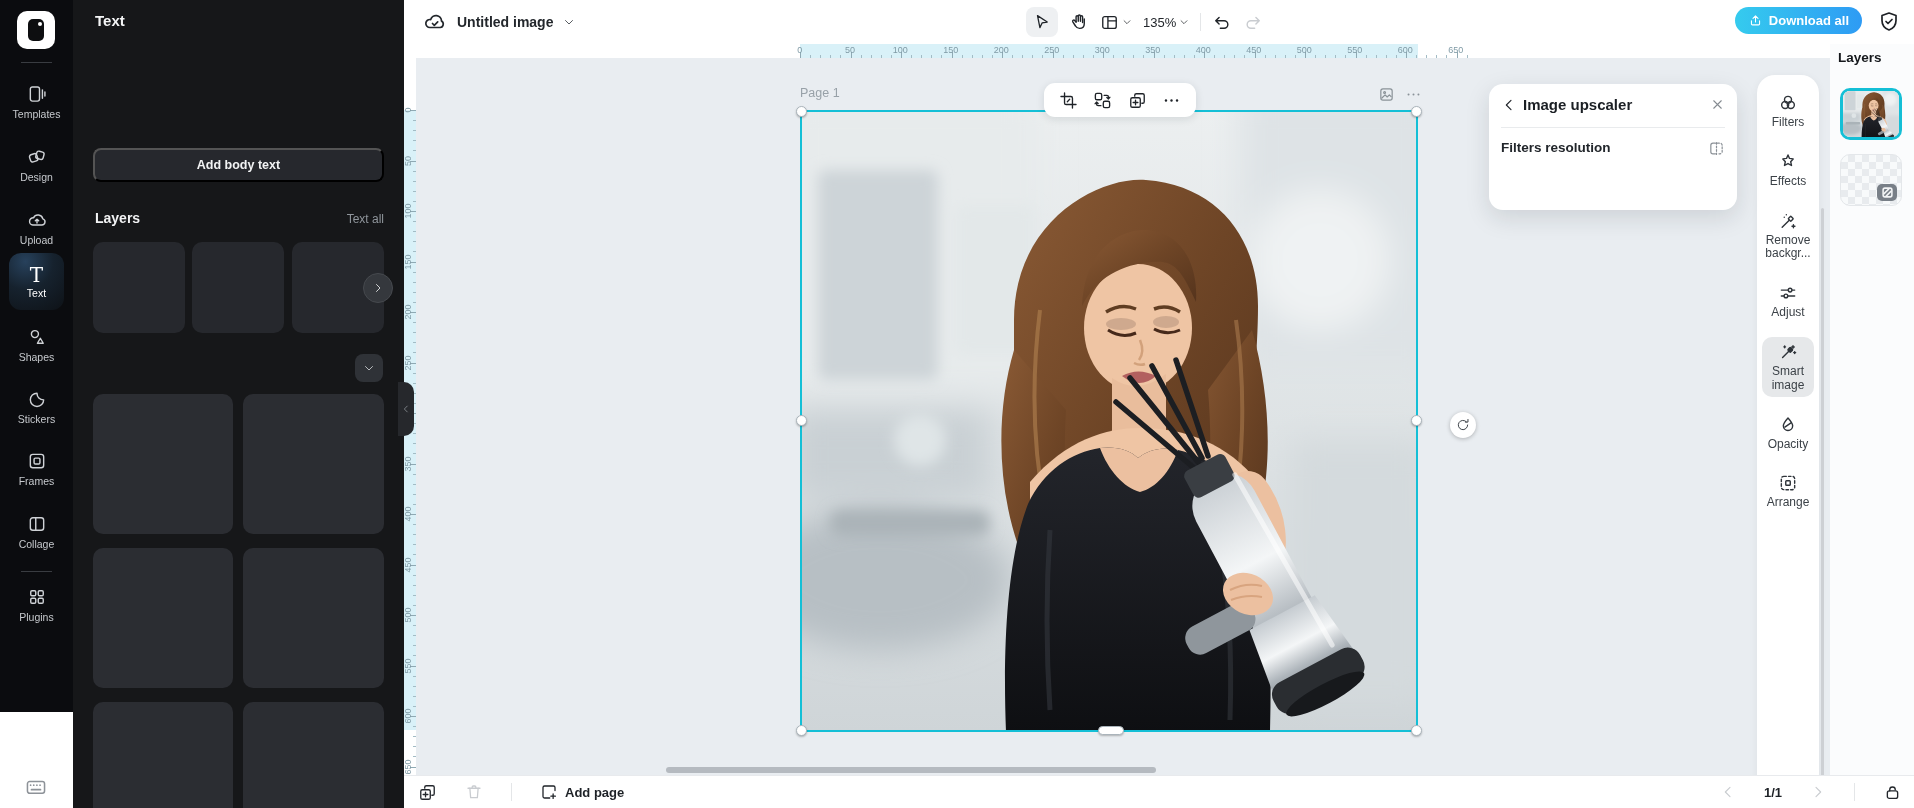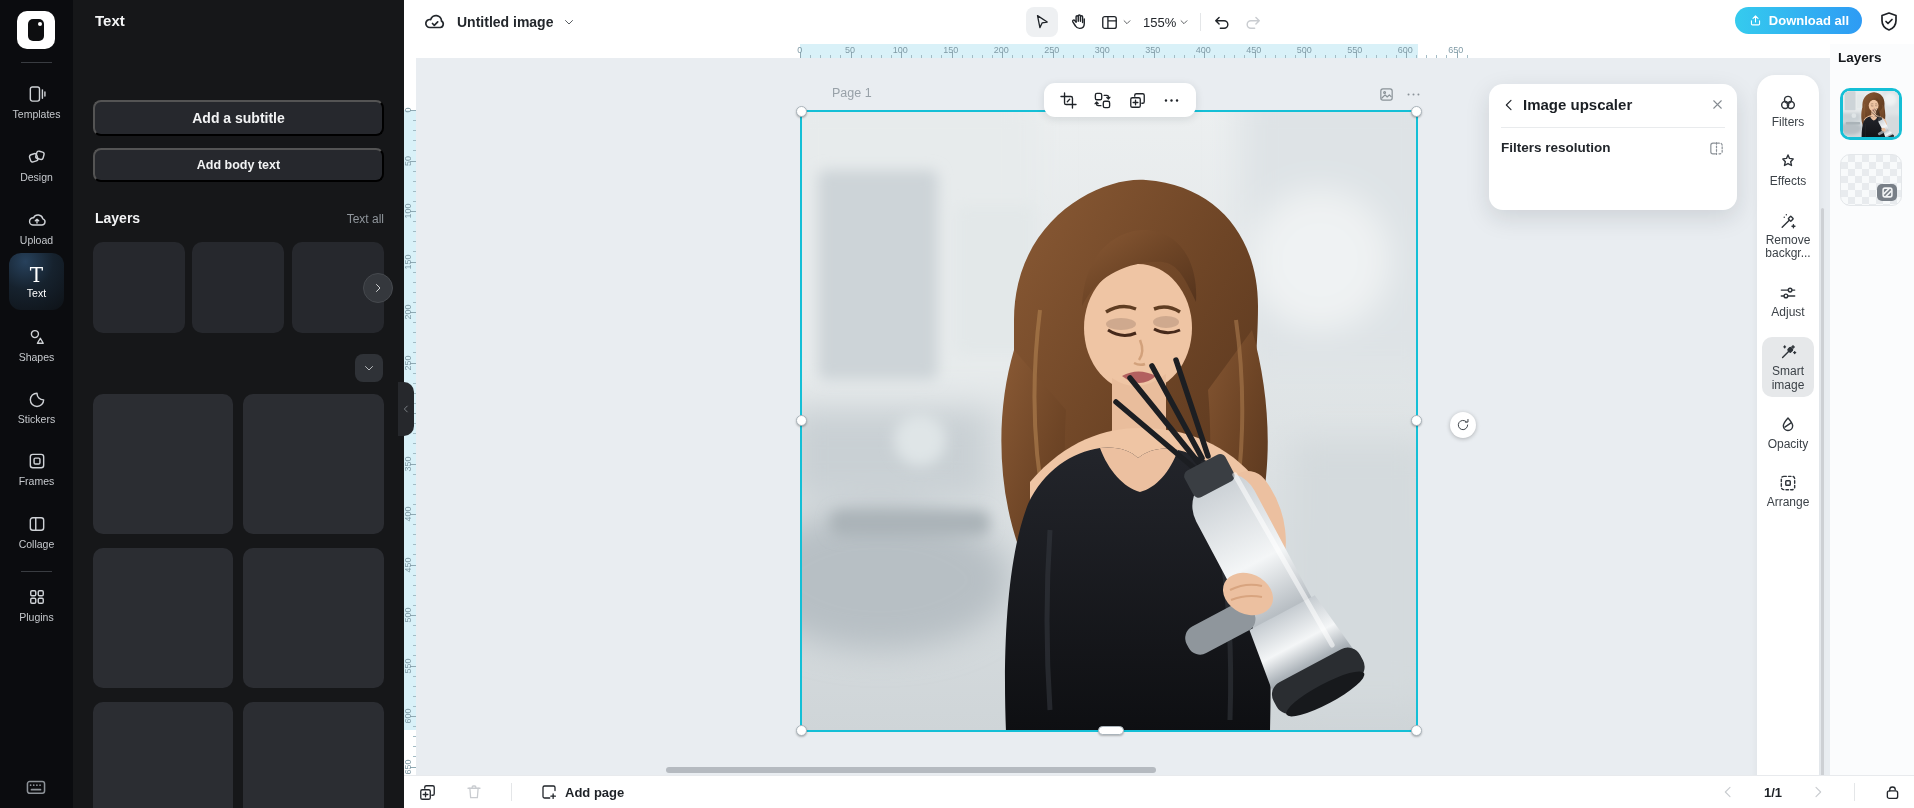--- a/index.html
+++ b/index.html
@@ -2,21 +2,21 @@
 <html style="--accent: #14bfd6; --canvas: #e9edf1; --rband: #d9f1f8; --dlg1: #35cbee; --dlg2: #2e9bf4; --optsel: #c9ecf6; --chip: #eef0f2;"><head>
 <meta charset="utf-8">
 <style>
   * { margin:0; padding:0; box-sizing:border-box; }
   html,body { width:1914px; height:808px; overflow:hidden; background:#fff;
     font-family:"Liberation Sans",sans-serif; position:relative; }
   svg.ic { display:block; fill:none; stroke:currentColor; stroke-width:1.7;
     stroke-linecap:round; stroke-linejoin:round; }
 
   
-  .rail { position:absolute; left:0; top:0; width:73px; height:808px; background:#0b0c0f; z-index:30; }
+  .rail { position:absolute; left:0; top:0; width:73px; height:712px; background:#0b0c0f; z-index:30; }
   .logo { position:absolute; left:17px; top:11px; width:38px; height:38px; background:#fff; border-radius:10px; }
   .logo i { position:absolute; left:11px; top:8px; width:16px; height:22px; background:#0d0e10; border-radius:5px; }
   .logo u { position:absolute; right:13px; top:11px; width:4px; height:4px; background:#fff; border-radius:50%; }
   .rail-div { position:absolute; left:21px; width:31px; height:1px; background:#393c41; }
   .rail-item { position:absolute; left:0; width:73px; display:flex; flex-direction:column; align-items:center; gap:4px; color:#cfd2d6; cursor:pointer; }
   .rail-lbl { font-size:10.5px; color:#c6c9cd; }
   .rail-active { position:absolute; left:9px; top:253px; width:55px; height:57px; border-radius:12px;
     background:radial-gradient(circle at 30% 15%, #27415c 0%, #16222e 45%, #0e1217 100%);
     display:flex; flex-direction:column; align-items:center; justify-content:center; gap:2px; cursor:pointer; }
   .rail-active .tglyph { font-family:"DejaVu Serif",serif; font-size:20px; color:#fff; line-height:1; }
@@ -62,21 +62,21 @@
   .v-ruler { position:absolute; left:0; top:0; bottom:0; width:12px; background:#fff; z-index:5; }
   .band-h { position:absolute; left:396px; top:0; width:618px; height:14px; background:var(--rband,#d9f1f8); }
   .band-v { position:absolute; left:0; top:66px; width:12px; height:620px; background:var(--rband,#d9f1f8); }
   .h-ruler .tick { position:absolute; bottom:0; width:1px; height:3px; background:#a3bcc5; }
   .h-ruler .tick.major { height:6px; background:#8fa9b3; }
   .h-ruler .num { position:absolute; top:1px; transform:translateX(-55%); font-size:9px; font-weight:400; font-style:normal; color:#7f9aa5; }
   .v-ruler .tick { position:absolute; right:0; height:1px; width:3px; background:#a3bcc5; }
   .v-ruler .tick.major { width:6px; background:#8fa9b3; }
   .v-ruler .num { position:absolute; left:-10px; width:28px; text-align:center; transform:rotate(-90deg);
     font-size:9px; font-weight:400; font-style:normal; color:#7f9aa5; }
-  .page-label { position:absolute; left:396px; top:42px; font-size:12.5px; color:#98a1a8;margin-left:32px; }
+  .page-label { position:absolute; left:396px; top:42px; font-size:12.5px; color:#98a1a8; }
   .page { position:absolute; left:396px; top:66px; width:618px; height:622px; background:#fff; }
   .page svg.photo { width:618px; height:622px; display:block; }
   .sel { position:absolute; left:396px; top:66px; width:618px; height:622px; border:2px solid var(--accent,#14bfd6); pointer-events:none; }
   .handle { position:absolute; width:11px; height:11px; background:#fff; border:1px solid #aab4bb; border-radius:50%;
     box-shadow:0 1px 2px rgba(0,0,0,.25); pointer-events:auto; cursor:pointer; }
   .handle-pill { position:absolute; width:26px; height:9px; background:#fff; border:1px solid #aab4bb; border-radius:5px;
     box-shadow:0 1px 2px rgba(0,0,0,.25); pointer-events:auto; cursor:pointer; }
   .rotate-btn { position:absolute; left:1046px; top:368px; width:26px; height:26px; border-radius:50%; background:#fff;
     box-shadow:0 1px 4px rgba(0,0,0,.25); display:flex; align-items:center; justify-content:center; color:#3a4046; cursor:pointer; z-index:8; }
   .sel-toolbar { position:absolute; left:640px; top:39px; width:152px; height:34px; background:#fff; border-radius:11px;
@@ -299,21 +299,20 @@
   <div class="kbd">
     <svg class="ic" width="22" height="18" viewBox="0 0 24 20">
       <rect x="2.5" y="4" width="19" height="13" rx="2.5"></rect>
       <path d="M6 8h.01 M9.5 8h.01 M13 8h.01 M16.5 8h.01 M7 13h10" stroke-width="1.9"></path>
     </svg>
   </div>
 </div>
 
 <div class="panel">
   <div class="panel-title">Text</div>
-  <button class="pbtn" style="top:100px;height:36px;font-size:14px;font-weight:700">Add a subtitle</button>
   <button class="pbtn" style="top:148px;height:34px;font-size:12.5px;font-weight:600">Add body text</button>
 
   <div class="recents-title">Layers</div>
   <div class="view-all">Text all</div>
 
   <div class="tile" style="left:20px;top:242px;width:92px;height:91px"></div>
   <div class="tile" style="left:119px;top:242px;width:92px;height:91px"></div>
   <div class="tile" style="left:219px;top:242px;width:92px;height:91px"></div>
   <div class="circ-btn">
     <svg class="ic" width="12" height="12" viewBox="0 0 24 24">
@@ -361,21 +360,21 @@
     <div class="tbtn">
       <svg class="ic" width="19" height="19" viewBox="0 0 24 24">
         <rect x="3.5" y="4.5" width="17" height="15" rx="2.5"></rect>
           <path d="M10 4.5v15 M10 10h10.5"></path>
       </svg>
       <svg class="ic" width="10" height="10" viewBox="0 0 24 24">
           <path d="M5 9l7 7 7-7"></path>
         </svg>
     </div>
     <div class="tbtn">
-      <span class="zoom-text">155%</span>
+      <span class="zoom-text">135%</span>
       <svg class="ic" width="10" height="10" viewBox="0 0 24 24">
           <path d="M5 9l7 7 7-7"></path>
         </svg>
     </div>
     <div class="tsep"></div>
     <div class="tbtn">
       <svg class="ic" width="20" height="20" viewBox="0 0 24 24">
         <path d="M8.5 6.5 L4.5 10.5 L8.5 14.5 M4.5 10.5 H14.5 a4.5 4.5 0 0 1 0 9 H10"></path>
       </svg>
     </div>

